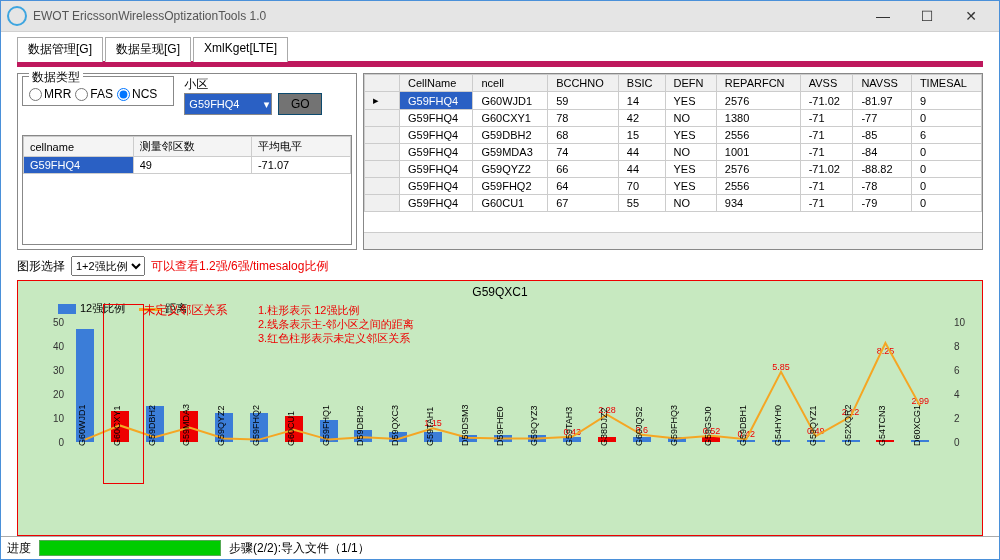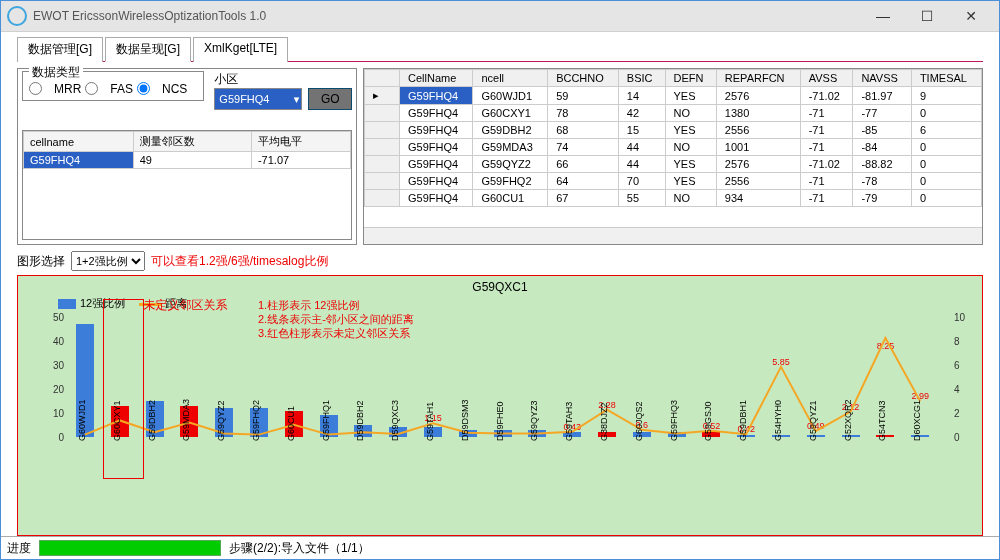--- a/index.html
+++ b/index.html
@@ -3,28 +3,28 @@
 <meta charset="utf-8">
 <style>
 html,body{margin:0;padding:0;font-family:"Microsoft YaHei",Arial,sans-serif;font-size:12px;color:#000;background:#fff}
 .window{width:1000px;height:560px;border:1px solid #4a90d9;box-sizing:border-box;display:flex;flex-direction:column;position:relative}
 .titlebar{height:30px;background:#e5e5e5;border-bottom:1px solid #d0d0d0;display:flex;align-items:center;padding:0 6px}
 .titlebar .logo{width:16px;height:16px;border:2px solid #3da5e0;border-radius:50%;margin-right:6px;display:flex;align-items:center;justify-content:center;color:#3da5e0;font-size:9px;font-weight:bold}
 .titlebar .title{flex:1;font-size:12px;color:#555}
 .titlebar .buttons{display:flex}
 .titlebar .buttons div{width:44px;height:28px;display:flex;align-items:center;justify-content:center;font-size:14px;color:#333}
 .content{flex:1;padding:4px 16px 0 16px;display:flex;flex-direction:column;overflow:hidden}
-.tabs{display:flex;border-bottom:1px solid #be185d;margin-bottom:6px}
+.tabs{display:flex;border-bottom:6px solid #be185d;margin-bottom:6px}
 .tab{padding:3px 10px;border:1px solid #aaa;border-bottom:none;margin-right:2px;background:#fff;font-size:12px;position:relative;top:1px}
 .tab.active{background:#fff;border-bottom:1px solid #fff}
 .upper{display:flex;gap:6px;margin-bottom:4px}
 .left-panel{width:330px;border:1px solid #888;padding:2px 4px 4px 4px;position:relative}
 .fieldset-label{position:absolute;top:-8px;left:6px;background:#fff;padding:0 3px;font-size:12px}
 .radio-row{display:flex;align-items:center;gap:4px;margin:6px 0 4px 4px}
-.radio-row label{display:flex;align-items:flex-start;gap:12px;font-size:12px}
+.radio-row label{display:flex;align-items:flex-end;gap:2px;font-size:12px}
 .radio-row input{margin:0}
 .cell-select-row{display:flex;align-items:flex-end;gap:6px;margin-bottom:16px}
 .cell-select-row .lbl{font-size:12px}
 .combo{width:80px;height:20px;border:1px solid #888;background:#2a60c4;color:#fff;font-size:11px;display:flex;align-items:center;justify-content:space-between;padding:0 2px 0 4px}
 .go-btn{height:22px;width:44px;background:#737373;border:1px solid #0c4a6e;font-size:12px}
 .mini-table{border:1px solid #888;width:100%;border-collapse:collapse;font-size:11px}
 .mini-table th,.mini-table td{border:1px solid #ccc;padding:2px 6px;text-align:left}
 .mini-table th{background:#f4f4f4;font-weight:normal}
 .mini-table td.sel{background:#2a60c4;color:#fff}
 .mini-table-wrap{height:108px;overflow:hidden;border:1px solid #888}

